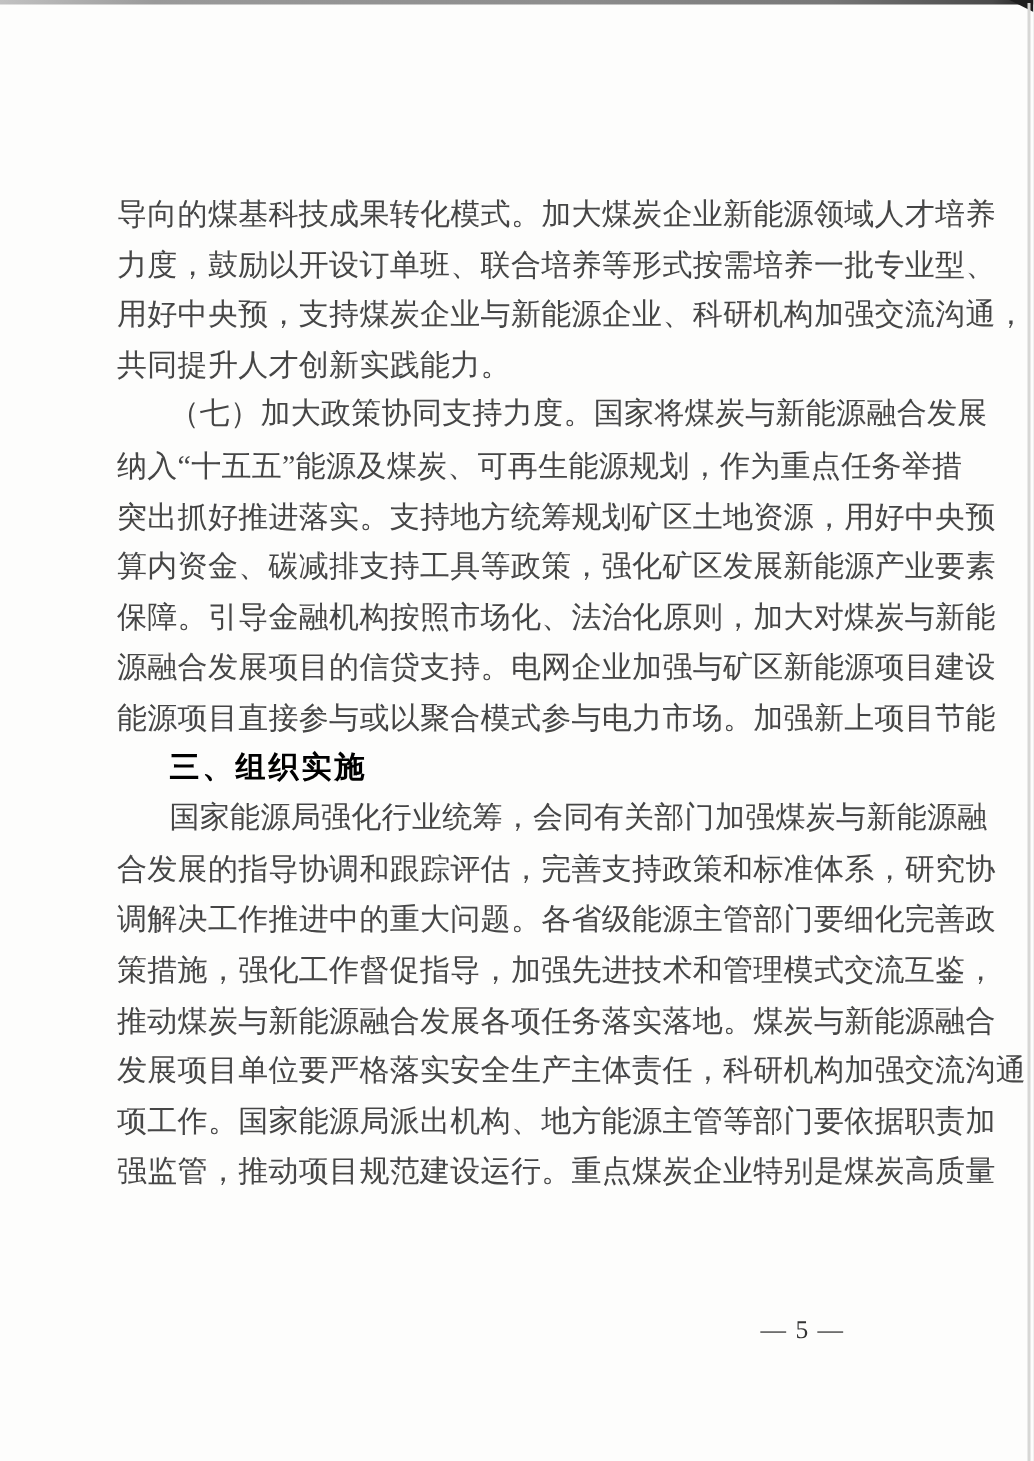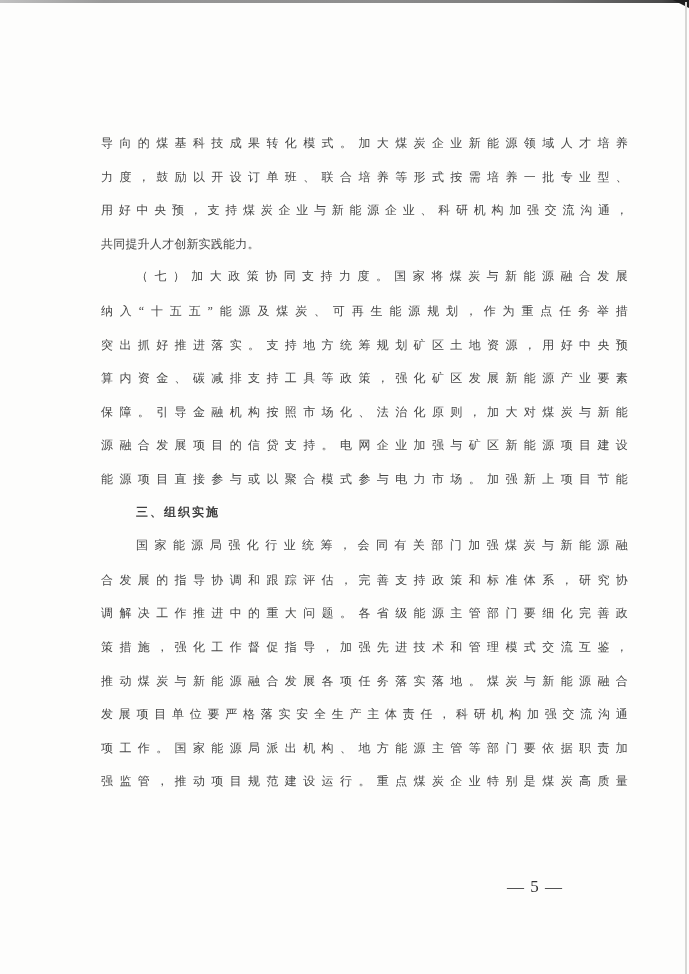--- a/index.html
+++ b/index.html
@@ -30,24 +30,24 @@
   }
   .scan-edge-right {
     position: absolute;
     top: 2px; bottom: 0; right: 2px;
     width: 2px;
     background: #d7d7d5;
   }
   
   .text-block {
     position: absolute;
-    left: 101px;
+    left: 78px;
     top: 127px;
     width: 527px;
-    font-size: 12px;
+    font-size: 20px;
     color: #464646;
     letter-spacing: 0.2px;
   }
   .line {
     line-height: 33.6px;
     height: 33.6px;
     white-space: nowrap;
     text-align: justify;
     text-align-last: justify;
     text-justify: inter-character;
@@ -55,21 +55,21 @@
   .line.end {
     text-align-last: left;
   }
   .line.indent {
     padding-left: 35px;
     font-family: Liberation Mono, monospace;
   }
   .heading {
     font-family: "Liberation Sans", "DejaVu Sans", sans-serif;
     font-weight: 700;
-    color: #404040;
+    color: #000000;
     letter-spacing: 2px;
     text-align-last: left;
   }
   .page-number {
     position: absolute;
     top: 876px;
     left: 450px;
     width: 170px;
     text-align: center;
     font-size: 17px;

